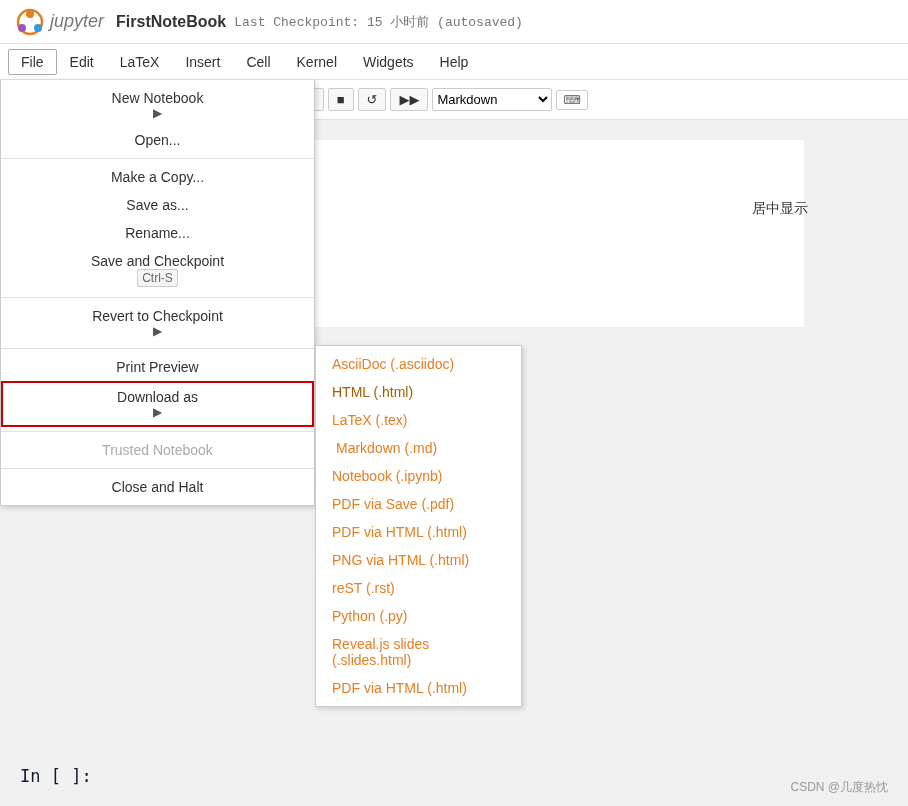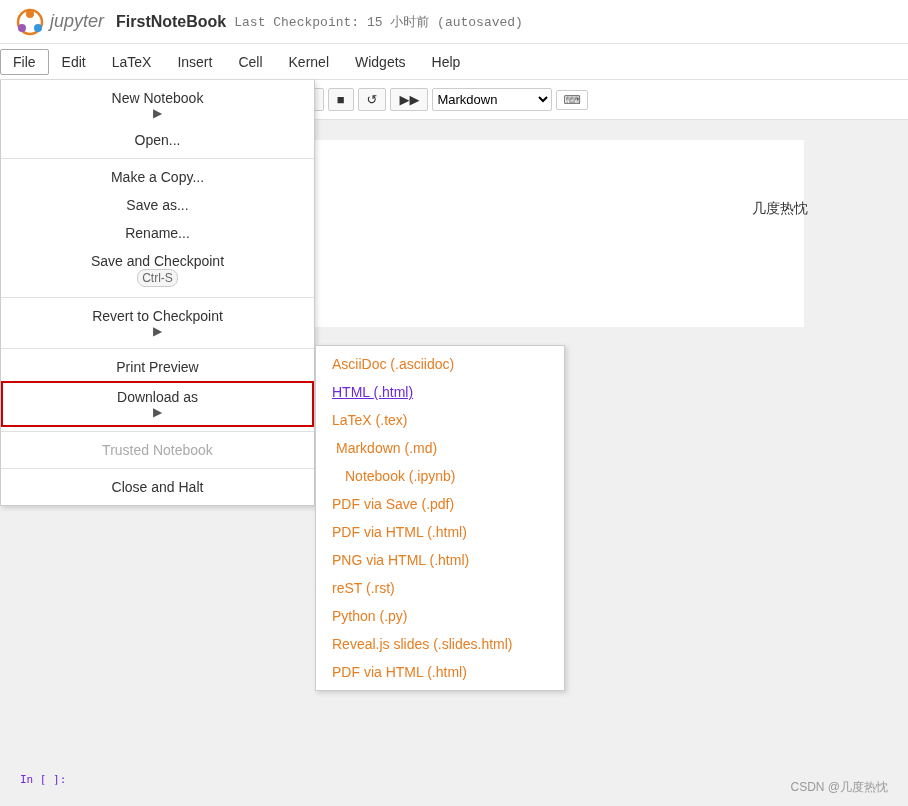--- a/index.html
+++ b/index.html
@@ -47,21 +47,21 @@
     .checkpoint-info {
       font-size: 13px;
       color: #777;
       font-family: Liberation Mono, monospace;
     }
 
     
     .menubar {
       background: #fff;
       border-bottom: 1px solid #e0e0e0;
-      padding: 2px 0;
+      padding: 2px 8px;
       display: flex;
       align-items: center;
       height: 36px;
       position: relative;
     }
     .menu-item {
       padding: 4px 12px;
       cursor: pointer;
       color: #333;
       font-size: 14px;
@@ -192,46 +192,46 @@
     }
     .submenu-arrow {
       color: #555;
       font-size: 12px;
     }
     .keyboard-shortcut {
       font-size: 12px;
       color: #666;
       border: 1px solid #ccc;
       padding: 1px 4px;
-      border-radius: 8px;
+      border-radius: 2px;
       background: #f5f5f5;
     }
 
     
     .download-submenu {
       position: absolute;
       left: 315px;
       top: 265px;
       background: #fff;
       border: 1px solid #ccc;
       box-shadow: 2px 2px 5px rgba(0,0,0,0.15);
-      width: 250px;
+      width: 207px;
       padding: 4px 0;
       z-index: 1001;
     }
     .download-submenu-item {
       padding: 6px 16px;
       cursor: pointer;
       font-size: 14px;
     }
     .dl-asciidoc { color: #e67e22; }
-    .dl-html { color: #6d28d9; text-decoration: underline; }
+    .dl-html { color: #a16207; }
     .dl-latex { color: #e67e22; }
     .dl-markdown { color: #e67e22; padding-left: 20px; }
-    .dl-notebook { color: #e67e22; margin-left: 13px; }
+    .dl-notebook { color: #e67e22; }
     .dl-pdf-latex { color: #e67e22; }
     .dl-pdf-html { color: #e67e22; }
     .dl-png { color: #e67e22; }
     .dl-rest { color: #e67e22; }
     .dl-python { color: #e67e22; }
     .dl-reveal { color: #e67e22; }
     .dl-pdf-html2 { color: #e67e22; }
 
     
     .csdn-watermark {
@@ -309,24 +309,24 @@
         <li>有序2</li>
       </ol>
       <div style="margin-top:8px;">代码块</div>
       <div class="code-block" style="margin-top:4px;">
         <span class="code-keyword">print</span>('用ta
       </div>
     </div>
   </div>
 
   <div class="cell-right-content">
-    <span>几度热忱</span>
-  </div>
-
-  <div style="position:absolute;bottom:20px;left:20px;font-size:11px;color:#6d28d9;font-family:monospace;">
+    <span>居中显示</span>
+  </div>
+
+  <div style="position:absolute;bottom:20px;left:20px;font-size:17px;color:#0f172a;font-family:monospace;">
     <span>In [ ]:</span>
   </div>
 
   <div class="csdn-watermark">CSDN @几度热忱</div>
 </div>
 
 <div class="dropdown-overlay">
   <div class="file-menu">
 
     <div class="file-menu-item">

